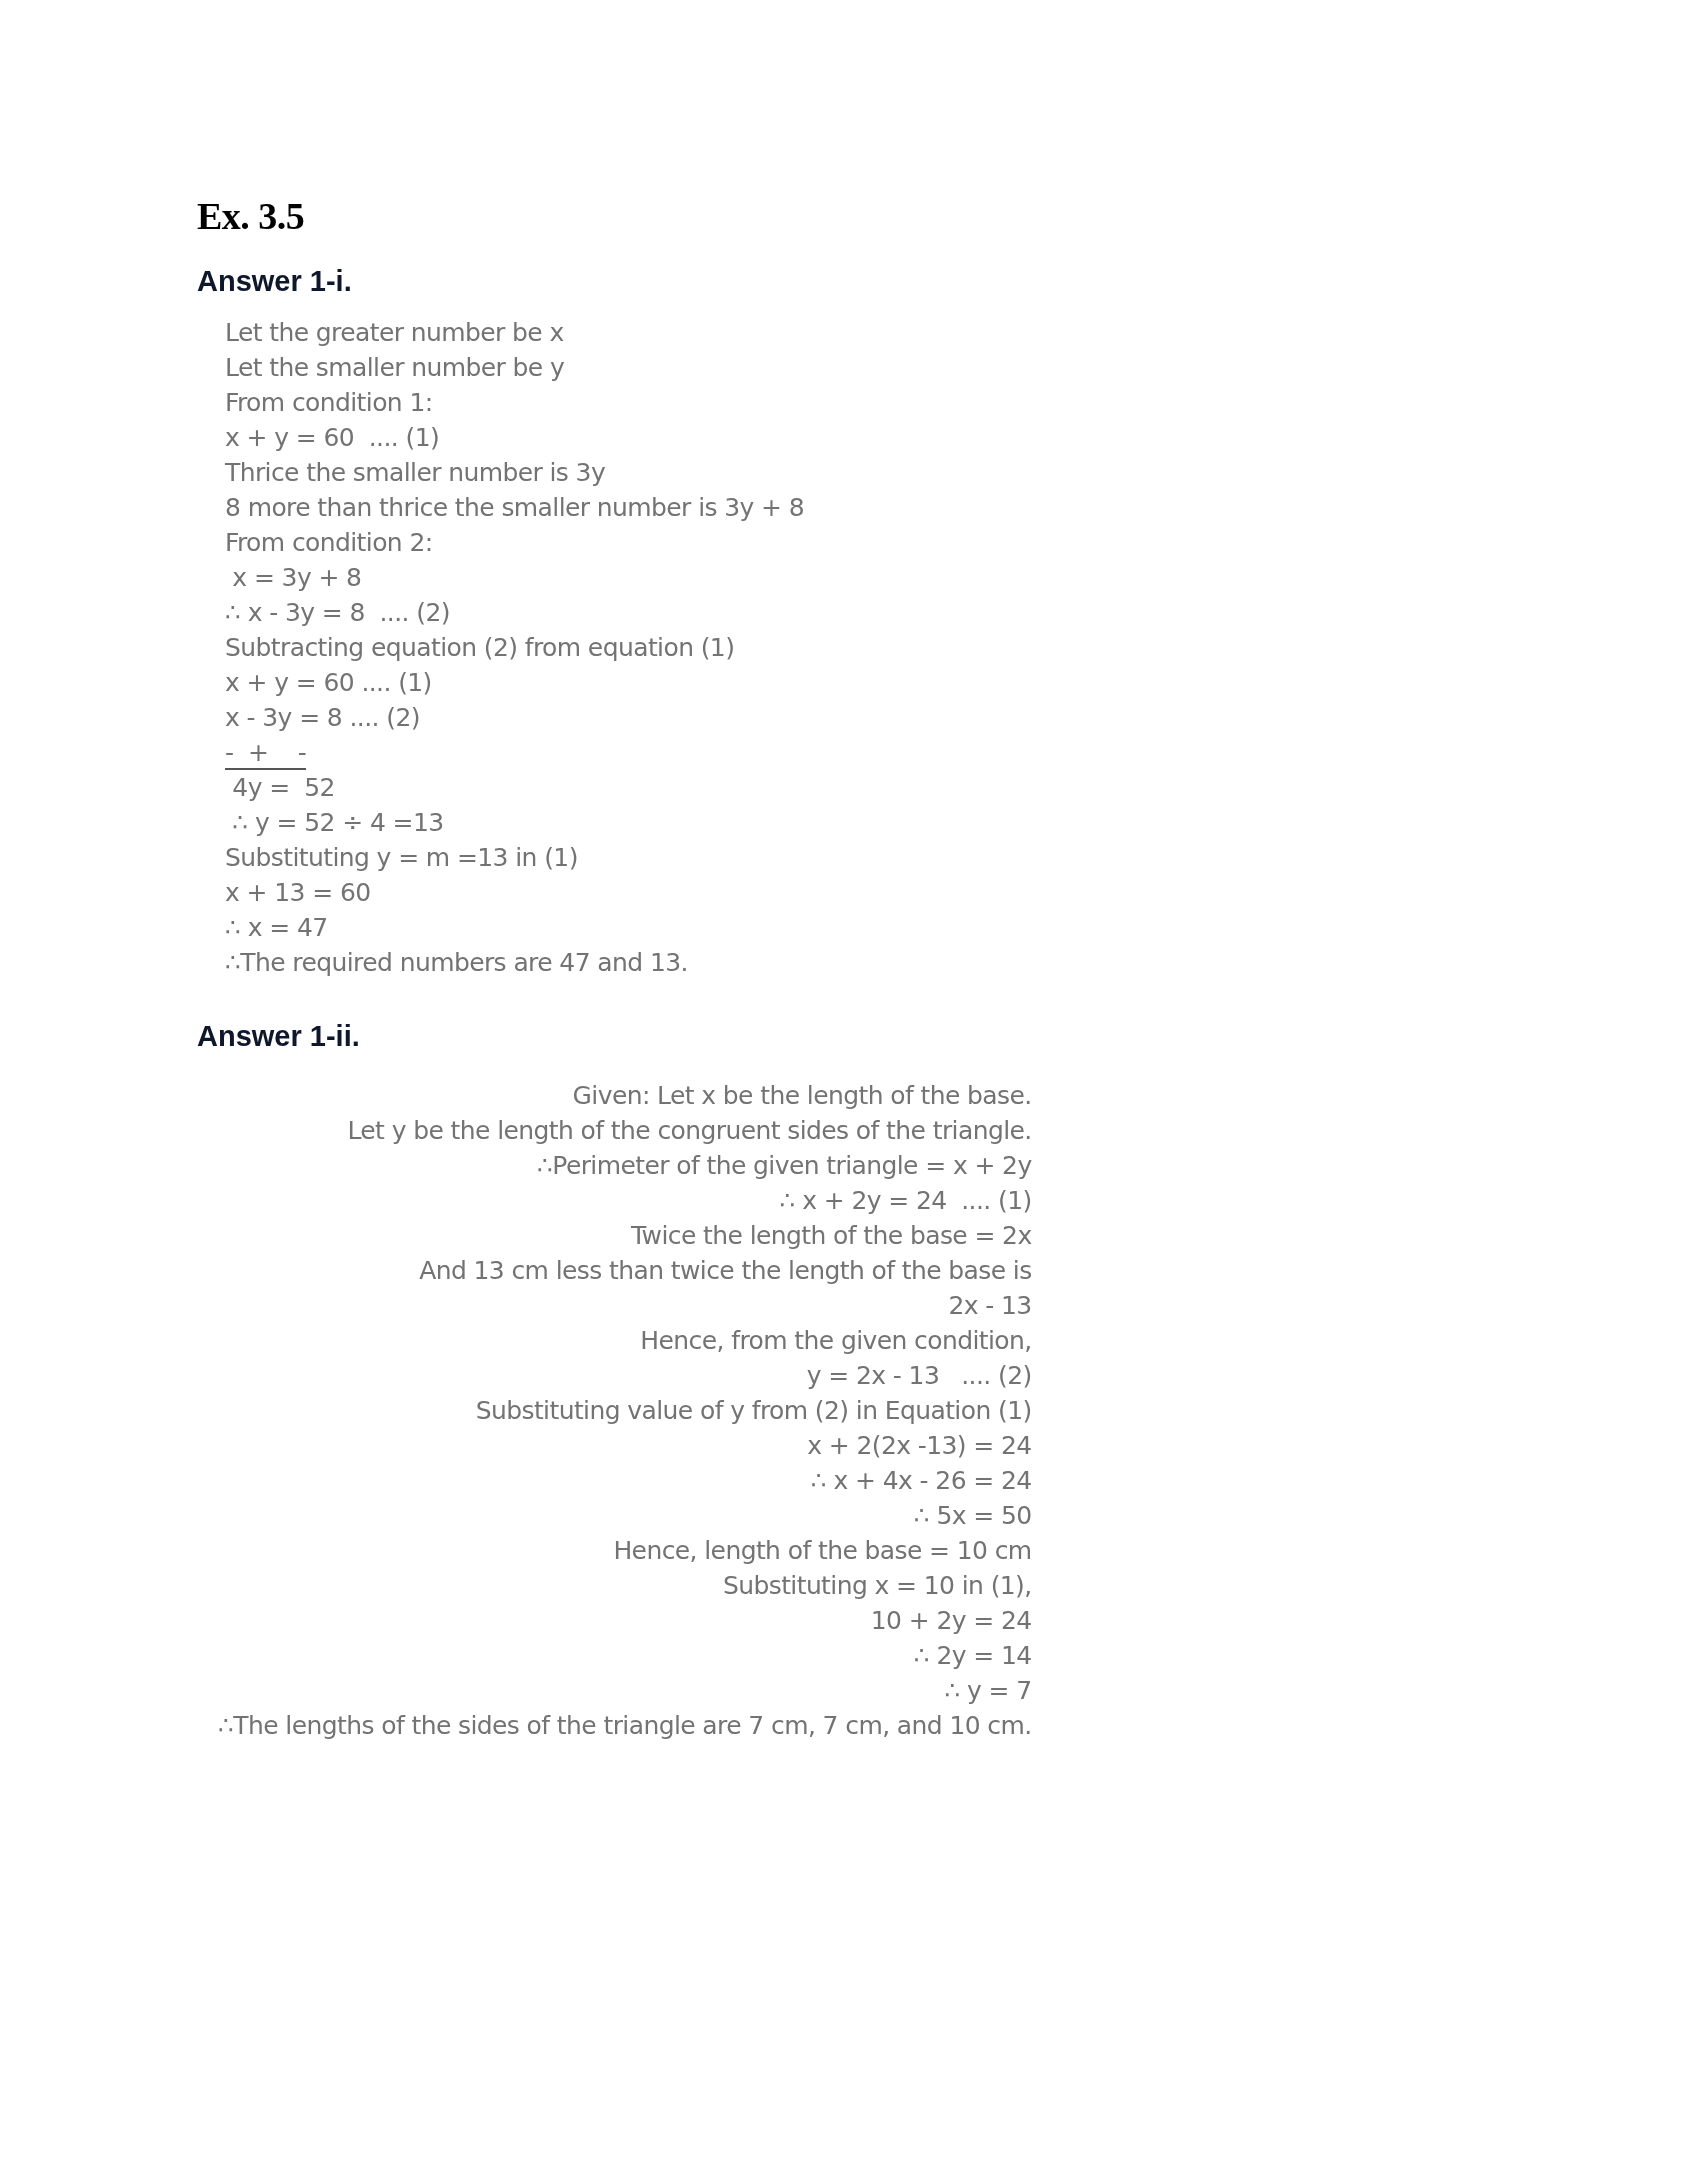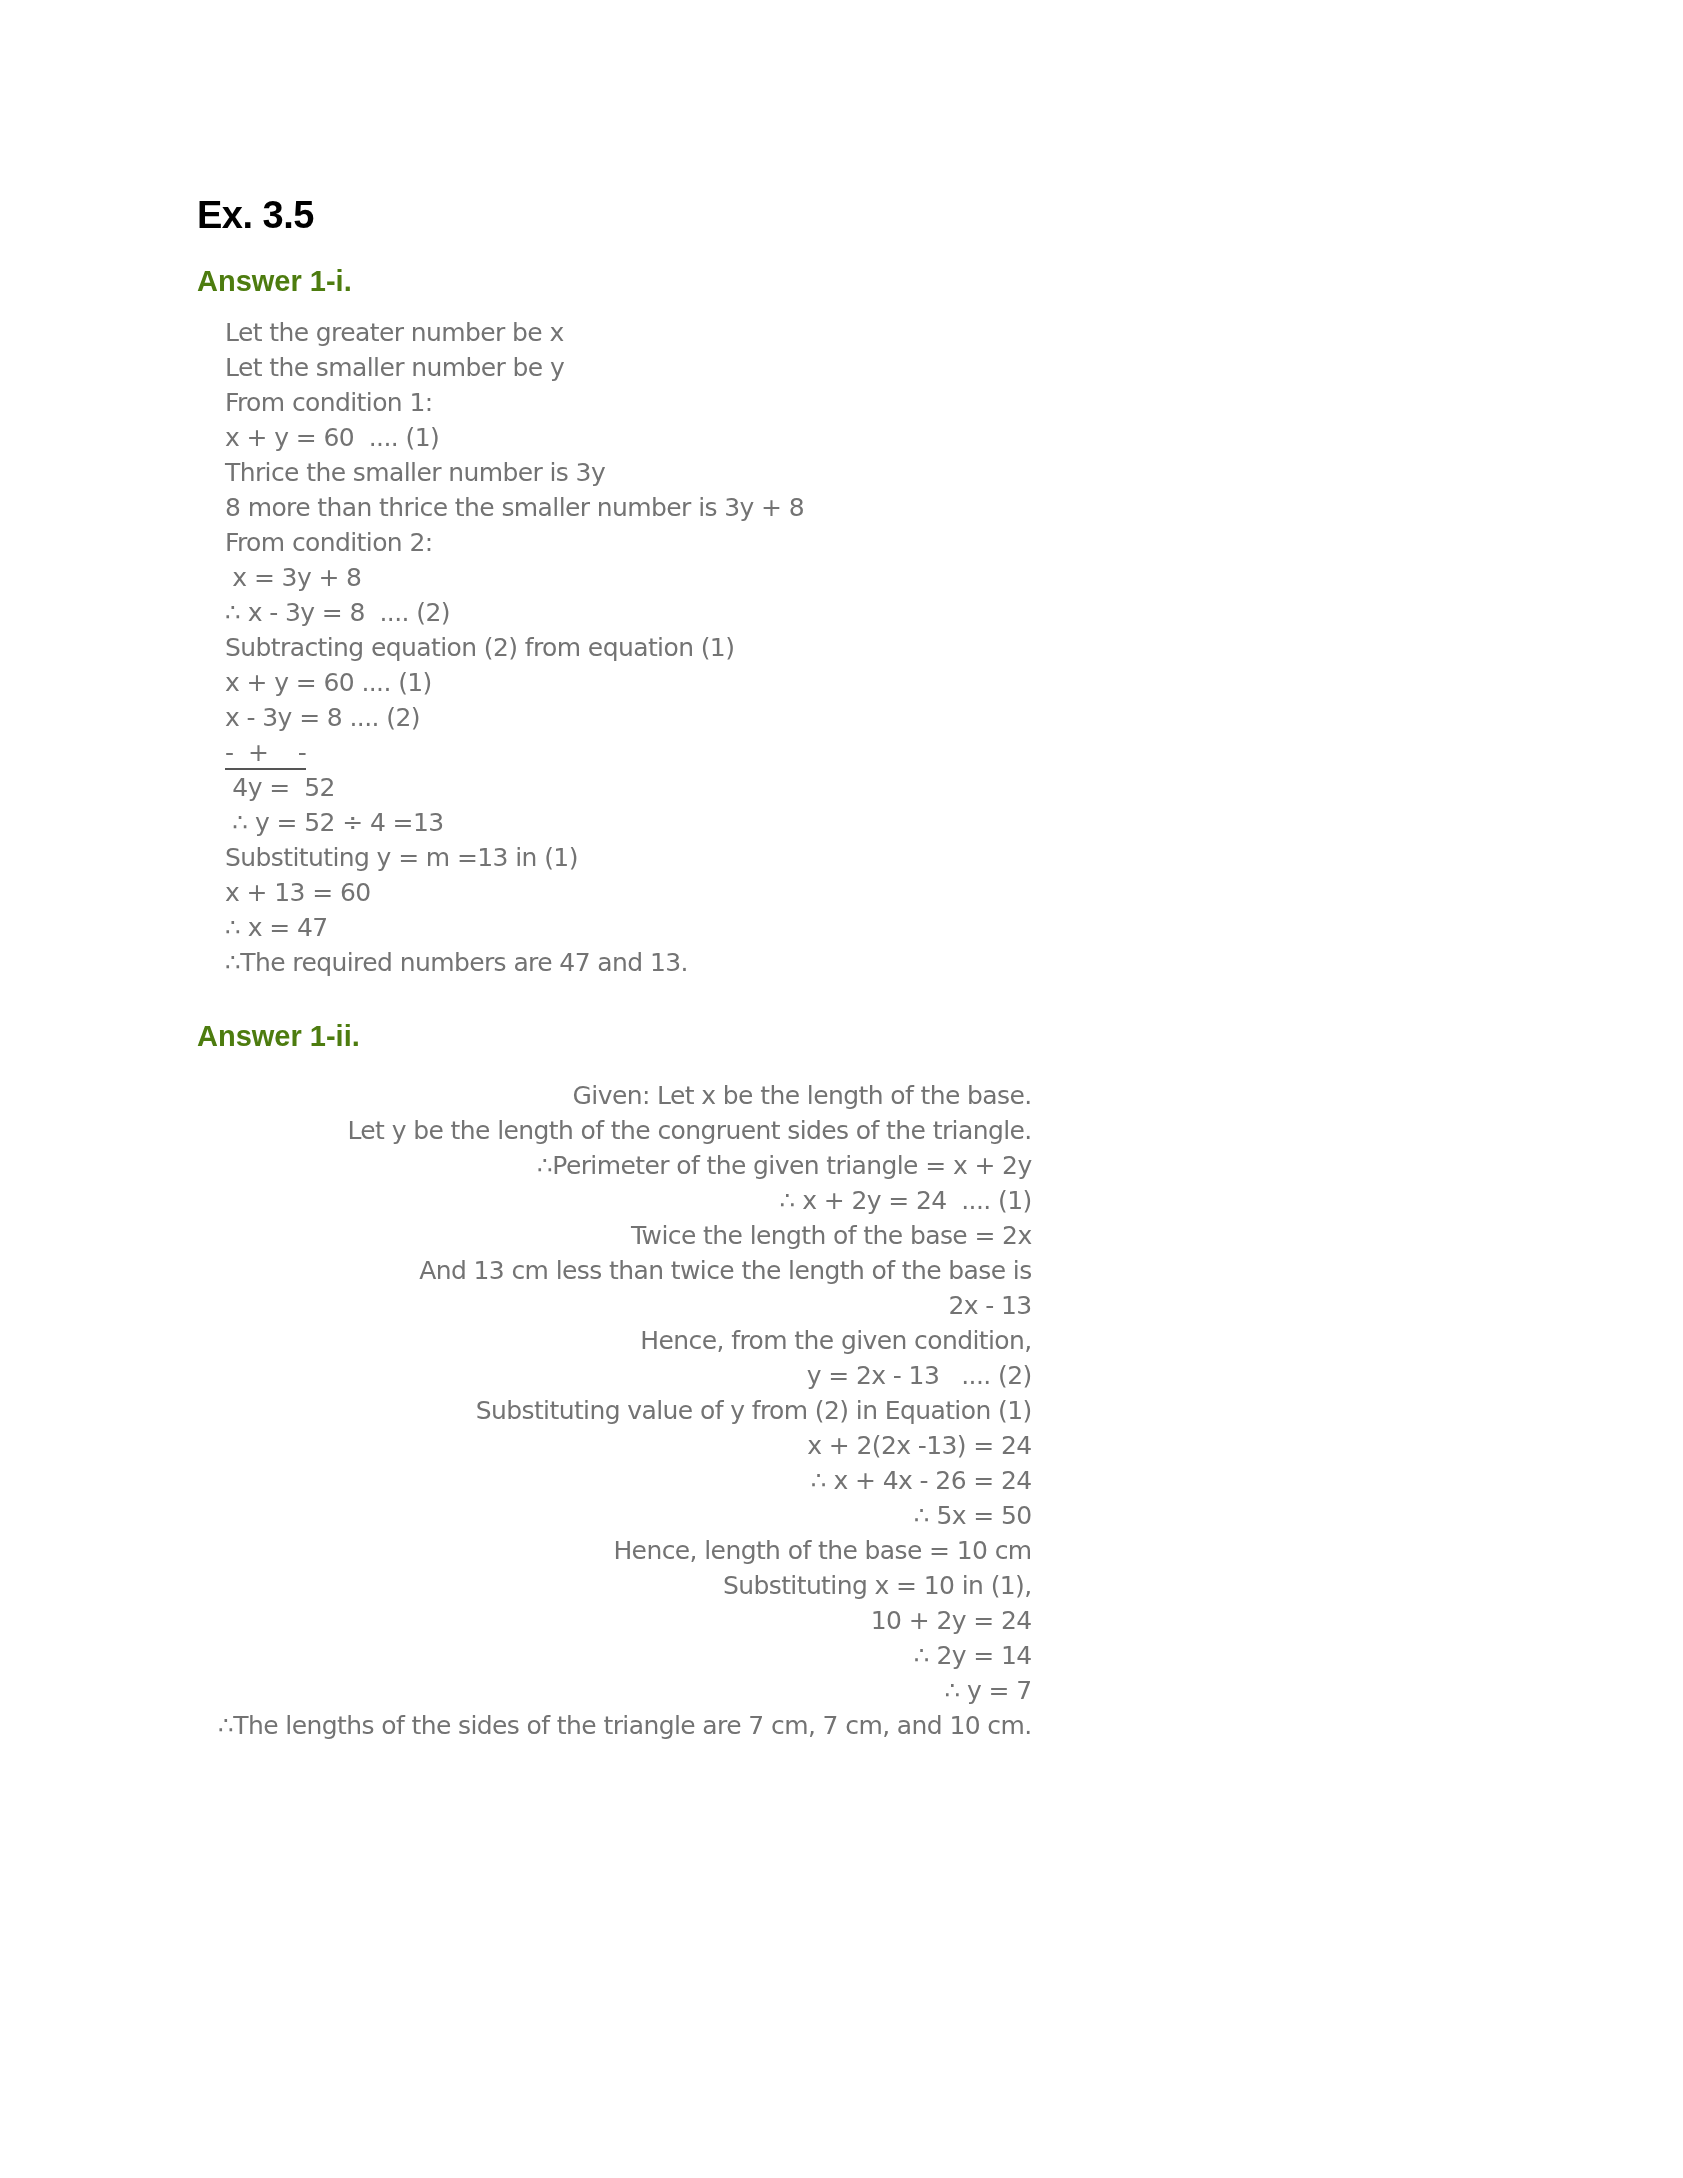--- a/index.html
+++ b/index.html
@@ -1,25 +1,25 @@
 <!DOCTYPE html>
 <html><head>
 <meta charset="utf-8">
 <style>
   html, body { margin: 0; padding: 0; background: #ffffff; }
   body { width: 1683px; height: 2178px; position: relative; overflow: hidden; }
   .title {
     position: absolute; left: 197px; top: 194px;
-    font-family: Liberation Sans, sans-serif; font-weight: bold;
+    font-family: Liberation Serif, serif; font-weight: bold;
     font-size: 38px; color: #000000; margin: 0; letter-spacing: -0.5px;
   }
   .answer-heading {
     position: absolute; left: 197px;
     font-family: "Liberation Sans", sans-serif; font-weight: bold;
-    font-size: 29px; color: #4d7c0f; margin: 0;
+    font-size: 29px; color: #0f172a; margin: 0;
   }
   .block {
     position: absolute;
     font-family: "DejaVu Sans", sans-serif; font-size: 25px;
     color: #737373; letter-spacing: -0.6px;
   }
   .line { height: 35px; line-height: 35px; white-space: pre; }
   .line.ul span { border-bottom: 2px solid #555; padding-bottom: 1px; }
   #ans1-heading { top: 265px; }
   #ans2-heading { top: 1020px; }

